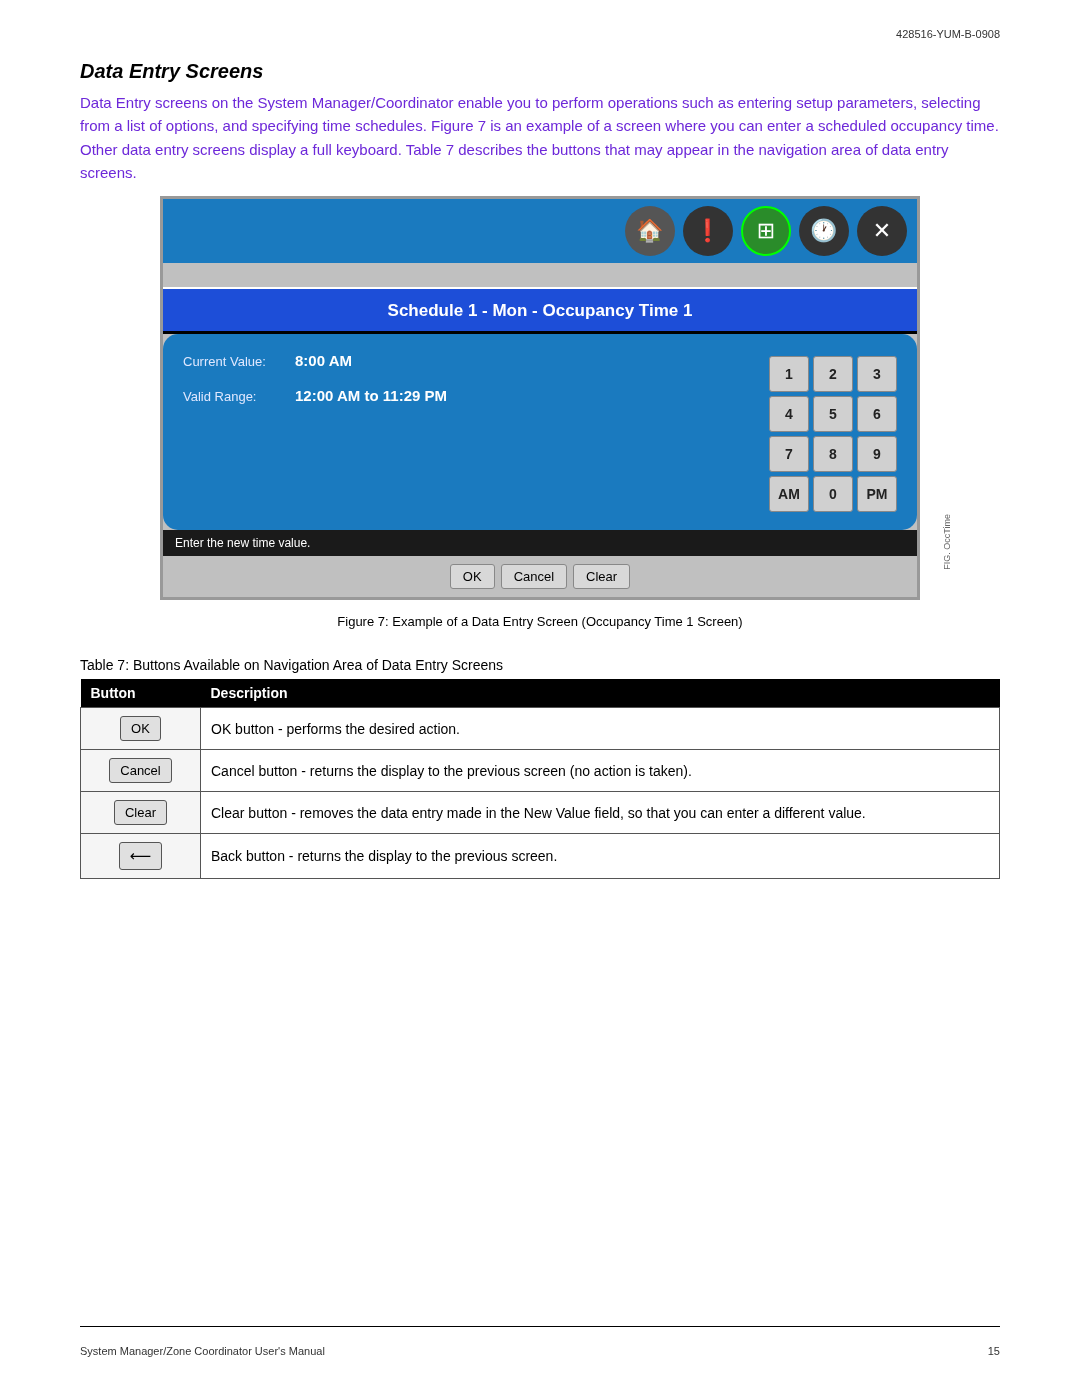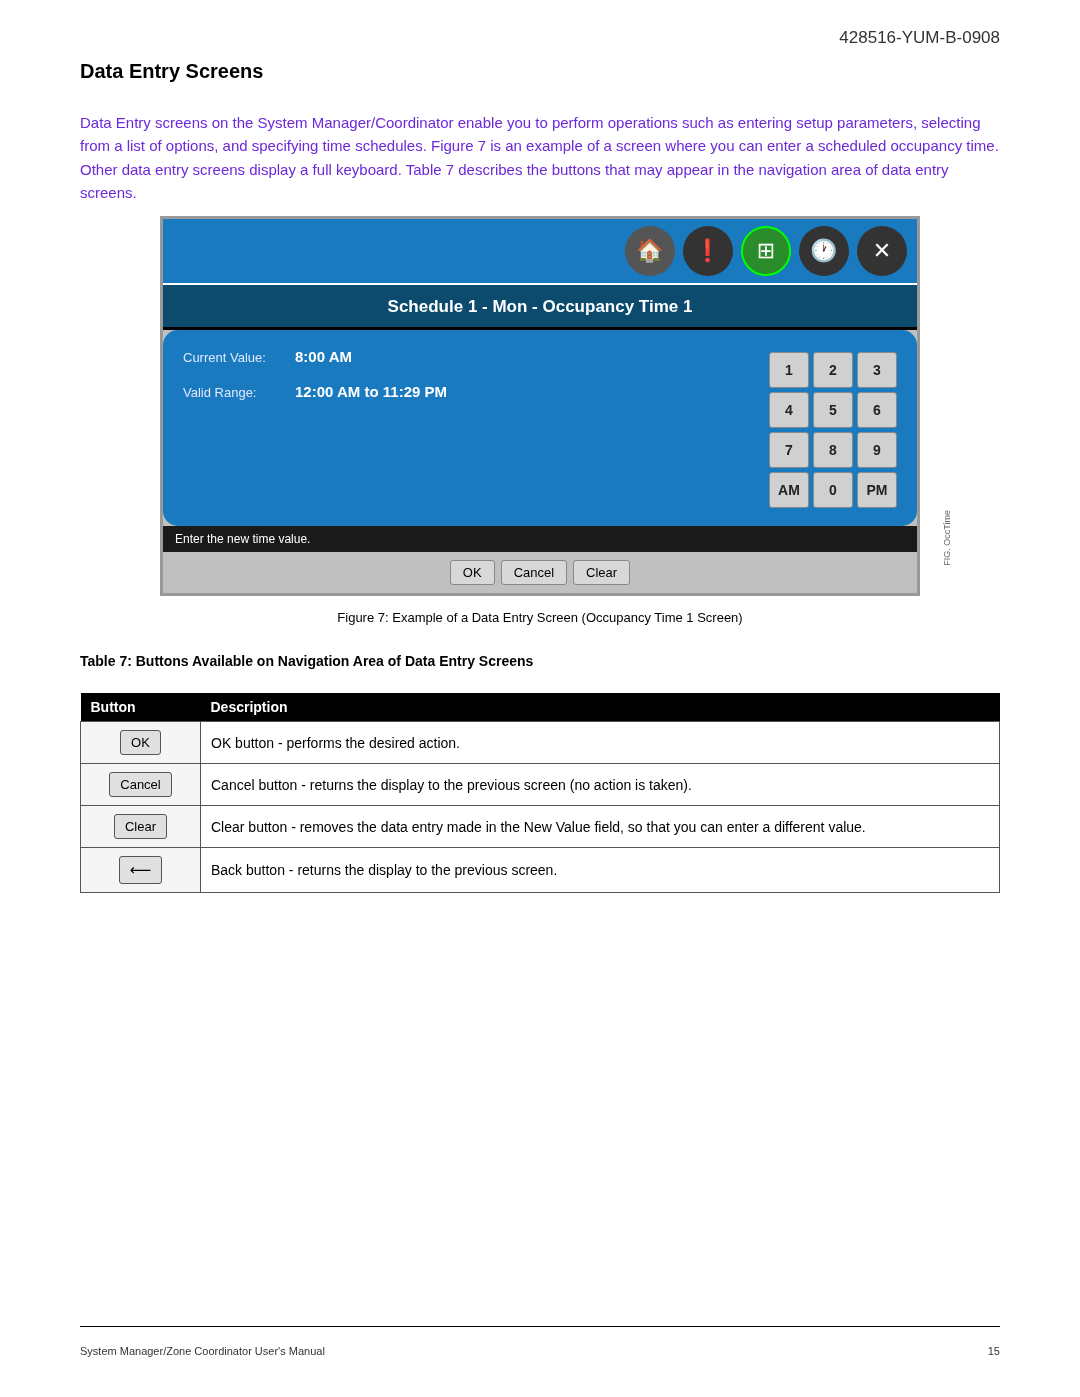--- a/index.html
+++ b/index.html
@@ -17,28 +17,29 @@
       width: 1080px;
       min-height: 1397px;
       padding: 40px 80px 60px 80px;
       position: relative;
     }
 
     .doc-number {
       position: absolute;
       top: 28px;
       right: 80px;
-      font-size: 17px;
+      font-size: 11px;
       color: #333;
     }
 
     .section-title {
       font-size: 20px;
       font-weight: bold;
-      margin-bottom: 28px;
+      font-style: italic;
+      margin-bottom: 8px;
       margin-top: 20px;
     }
 
     .intro-text {
       font-size: 15px;
       line-height: 1.55;
       margin-bottom: 12px;
       color: #6d28d9;
     }
 
@@ -77,28 +78,29 @@
       cursor: pointer;
     }
 
     .nav-icon-home { background: #555; color: #fff; }
     .nav-icon-alert { background: #333; color: #f90; }
     .nav-icon-grid { background: #2a8c2a; color: #fff; border: 2px solid #0f0; }
     .nav-icon-clock { background: #333; color: #ccc; }
     .nav-icon-close { background: #333; color: #fff; }
 
     .screen-header {
-      background: #0c4a6e;
+      background: #1d4ed8;
       color: #fff;
       font-size: 17px;
       font-weight: bold;
       text-align: center;
       padding: 12px 0 10px 0;
       border-top: 2px solid #fff;
       border-bottom: 3px solid #000;
+      margin-top: 24px;
     }
 
     .screen-body {
       background: #1a7abf;
       padding: 18px 20px 18px 20px;
       display: flex;
       gap: 20px;
       border-radius: 15px;
     }
 
@@ -188,22 +190,22 @@
       font-size: 9px;
       color: #666;
       writing-mode: vertical-rl;
       text-orientation: mixed;
       transform: rotate(180deg);
     }
 
     
     .table-title {
       font-size: 14px;
-      font-weight: bold;
-      margin-bottom: 24px;
+      font-weight: normal;
+      margin-bottom: 6px;
       color: #000;
     }
 
     table {
       width: 100%;
       border-collapse: collapse;
       font-size: 14px;
     }
 
     table th {

